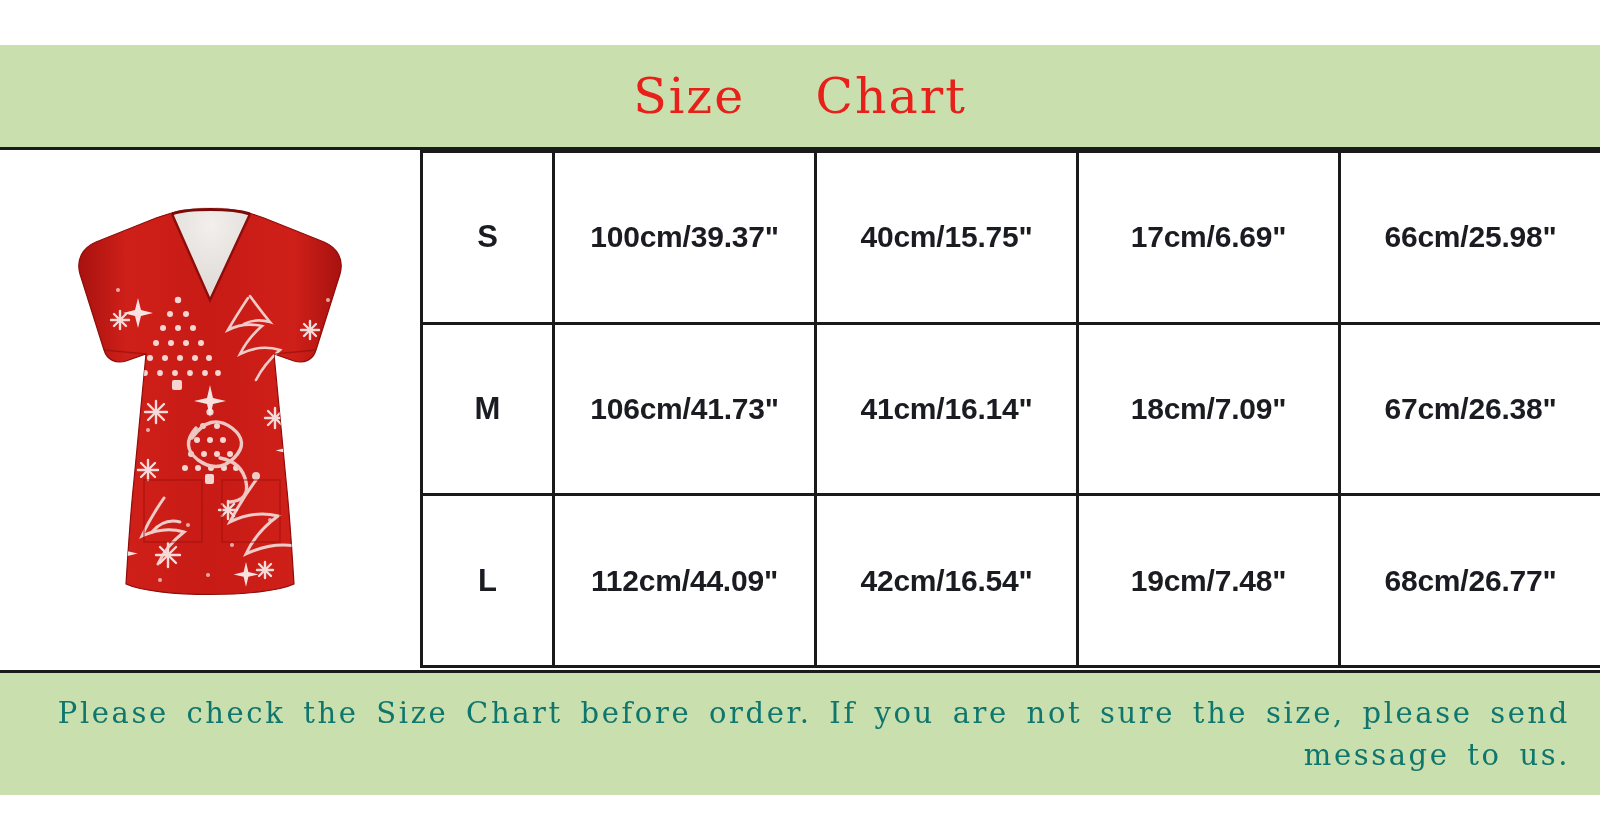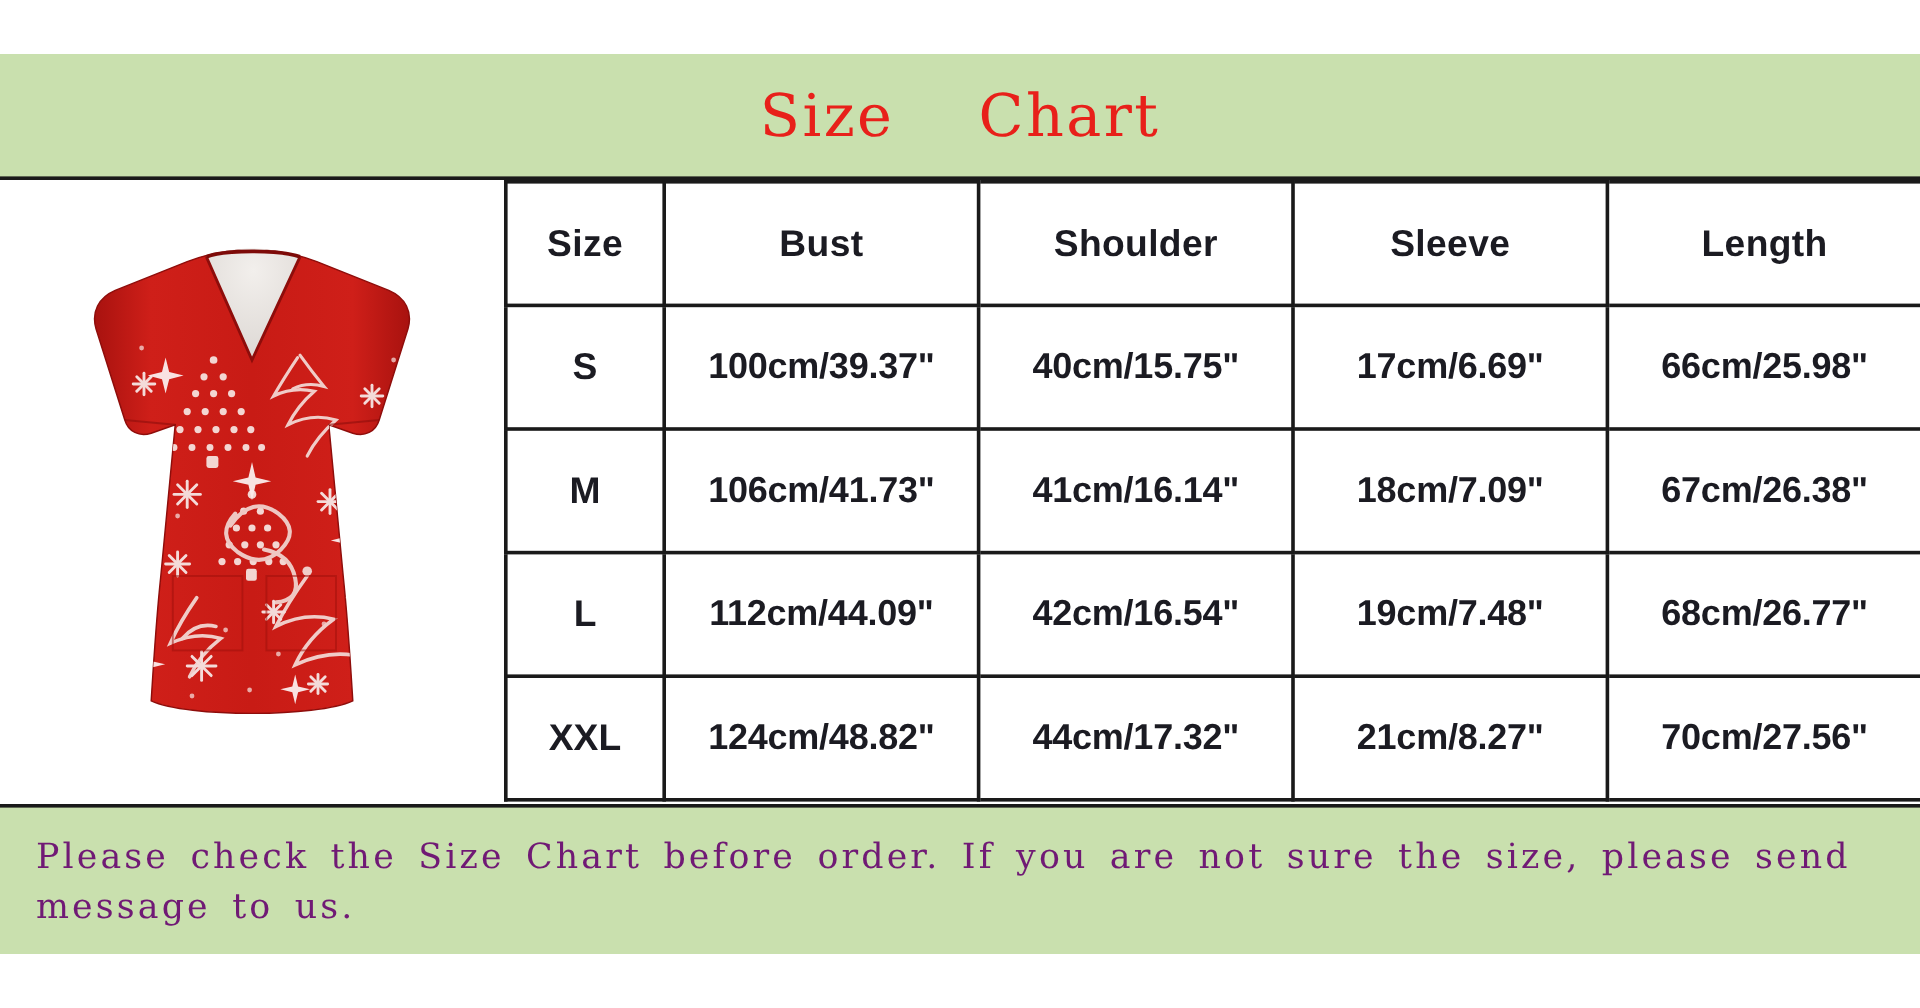--- a/index.html
+++ b/index.html
@@ -124,24 +124,24 @@
     background: #c9e0ae;
     border-top: 3px solid #1a1a1a;
     box-sizing: border-box;
     display: flex;
     align-items: center;
     justify-content: center;
     padding: 0 30px;
   }
   .footer-text {
     font-family: "DejaVu Serif", "Liberation Serif", serif;
-    color: #701a75;
+    color: #0f766e;
     font-size: 29px;
     letter-spacing: 2.6px;
-    text-align: left;
+    text-align: right;
     line-height: 1.45;
     word-spacing: 6px;
   }
 
   .bottom-margin {
     position: absolute;
     left: 0; top: 795px;
     width: 1600px; height: 45px;
     background: #ffffff;
   }
@@ -382,54 +382,40 @@
       <table class="size-table">
         <colgroup>
           <col class="c-size">
             <col class="c-bust">
             <col class="c-should">
             <col class="c-sleeve">
             <col class="c-length">
         </colgroup>
         <tbody>
           <tr>
-            <td class="hdr">Size</td>
-            <td class="hdr">Bust</td>
-            <td class="hdr">Shoulder</td>
-            <td class="hdr">Sleeve</td>
-            <td class="hdr">Length</td>
-          </tr>
-          <tr>
             <td class="sz">S</td>
             <td class="val">100cm/39.37"</td>
             <td class="val">40cm/15.75"</td>
             <td class="val">17cm/6.69"</td>
             <td class="val">66cm/25.98"</td>
           </tr>
           <tr>
             <td class="sz">M</td>
             <td class="val">106cm/41.73"</td>
             <td class="val">41cm/16.14"</td>
             <td class="val">18cm/7.09"</td>
             <td class="val">67cm/26.38"</td>
           </tr>
           <tr>
             <td class="sz">L</td>
             <td class="val">112cm/44.09"</td>
             <td class="val">42cm/16.54"</td>
             <td class="val">19cm/7.48"</td>
             <td class="val">68cm/26.77"</td>
           </tr>
-          <tr>
-            <td class="sz">XXL</td>
-            <td class="val">124cm/48.82"</td>
-            <td class="val">44cm/17.32"</td>
-            <td class="val">21cm/8.27"</td>
-            <td class="val">70cm/27.56"</td>
-          </tr>
         </tbody>
       </table>
     </div>
   </div>
 
   <div class="footer-band">
     <span class="footer-text">Please check the Size Chart before order. If you are not sure the size, please send message to us.</span>
   </div>
 
   <div class="bottom-margin"></div>

